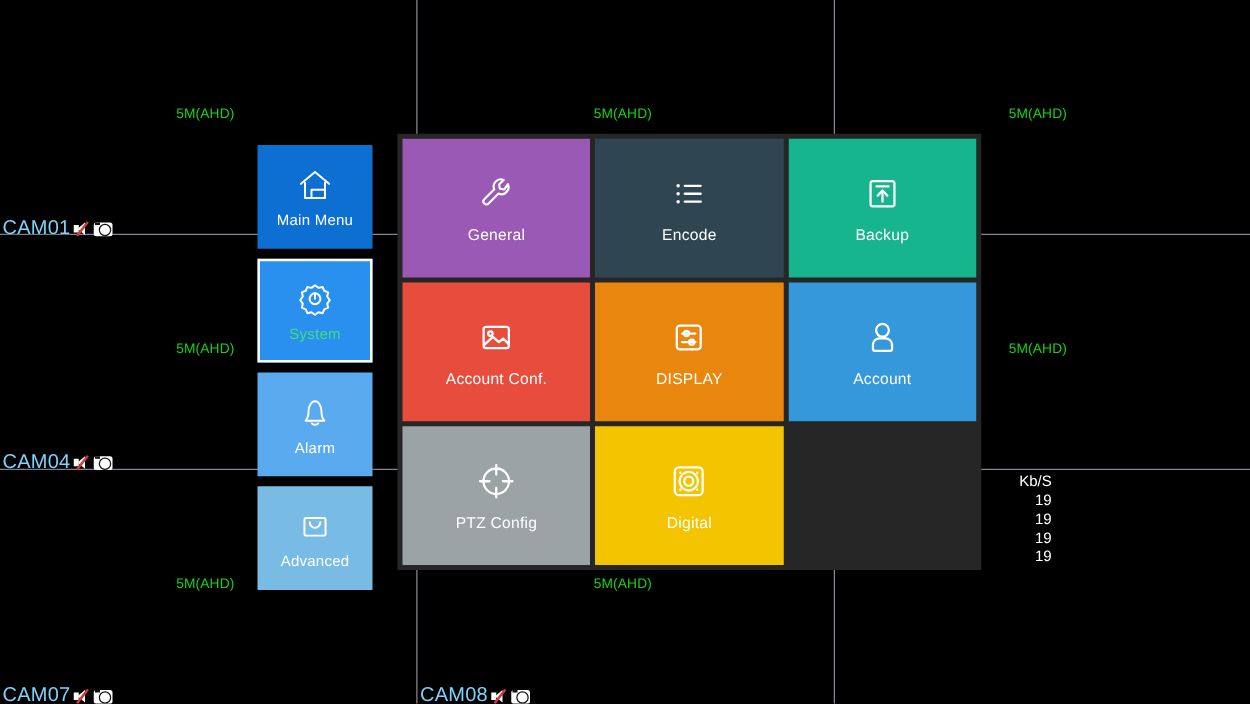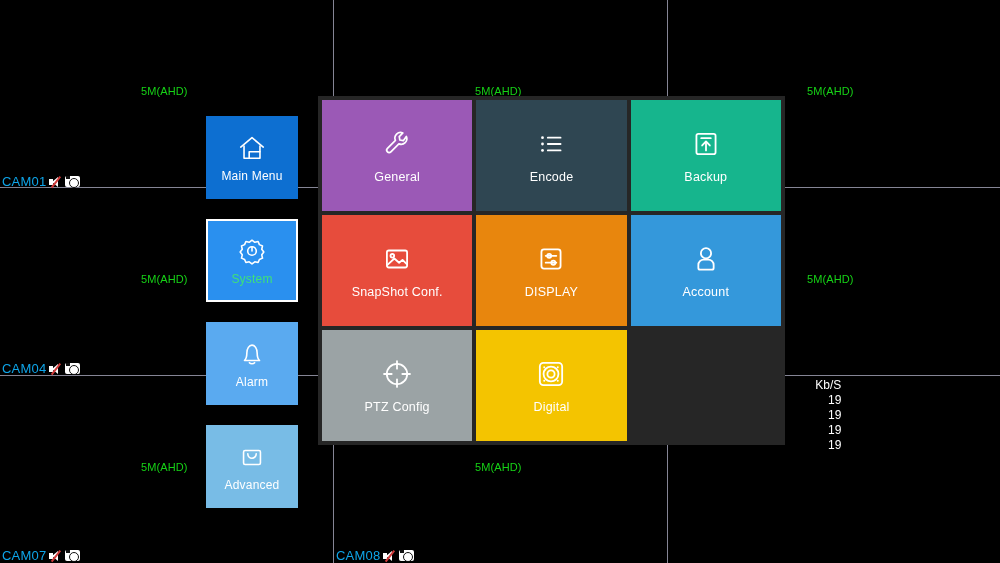--- a/index.html
+++ b/index.html
@@ -18,21 +18,21 @@
   .hdiv{ position:absolute; left:0; right:0; height:1px; background:#b9b9cf; opacity:.72; }
 
   .res-label{
     position:absolute; color:#16d316; font-size:11px;
     letter-spacing:.1px; white-space:nowrap;
     text-shadow:0 0 2px #000;
   }
 
   .cam-label{
     position:absolute; display:flex; align-items:center; gap:3px;
-    font-size:13px; color:#0ea5e9; white-space:nowrap;
+    font-size:16px; color:#7dd3fc; white-space:nowrap;
     text-shadow:0 0 3px #000;
   }
   .cam-label .cam-name{ letter-spacing:.2px; }
 
   
   .ico-speaker{
     position:relative; width:13px; height:12px; display:inline-block;
   }
   .ico-speaker::before{
     content:""; position:absolute; left:0; top:3px;
@@ -70,42 +70,42 @@
     font-size:12px; color:#ffffff; text-align:right;
     line-height:15px; text-shadow:0 0 2px #000;
   }
   #kbs-panel .kbs-title{ margin-left:4px; }
   #kbs-panel .kbs-val{ margin-left:22px; }
 
   
   #menu-column{
     position:absolute; left:206px; top:116px;
     width:92px;
-    display:flex; flex-direction:column; gap:20px;
+    display:flex; flex-direction:column; gap:8px;
     z-index:20;
   }
   .menu-item{
     width:92px; height:83px;
     display:flex; flex-direction:column;
     align-items:center; justify-content:center;
     gap:6px; cursor:pointer; position:relative;
     border:2px solid transparent;
   }
   .menu-item .mi-label{
     font-size:12px; color:#ffffff; letter-spacing:.2px;
   }
   .menu-item.selected{ border:2px solid #ffffff; }
   .menu-item.selected .mi-label{ color:#3ee07a; }
 
   .mi-icon{ width:30px; height:30px; display:block; }
   .mi-icon svg{ display:block; width:100%; height:100%; }
 
   
   #tile-grid{
-    position:absolute; left:318px; top:96px;
+    position:absolute; left:318px; top:107px;
     width:467px; height:349px;
     background:#262626;
     padding:4px;
     display:grid;
     grid-template-columns:repeat(3,1fr);
     grid-template-rows:repeat(3,1fr);
     gap:4px;
     z-index:20;
   }
   .tile{
@@ -254,21 +254,21 @@
       <span class="t-label">Backup</span>
     </div>
     <div class="tile" style="background: rgb(231, 76, 60);">
       <span class="t-icon">
         <svg viewBox="0 0 32 32" fill="none" stroke="currentColor" stroke-width="1.7" stroke-linecap="round" stroke-linejoin="round">
           <rect x="6.5" y="8" width="19" height="16" rx="1.8"></rect>
           <circle cx="11.6" cy="13" r="1.7"></circle>
           <path d="M7 21.5 L13.5 15.5 L18 19.5 L21.2 16.8 L25 20.6"></path>
         </svg>
       </span>
-      <span class="t-label">SnapShot Conf.</span>
+      <span class="t-label">Account Conf.</span>
     </div>
     <div class="tile" style="background: rgb(232, 134, 13);">
       <span class="t-icon">
         <svg viewBox="0 0 32 32" fill="none" stroke="currentColor" stroke-width="1.7" stroke-linecap="round" stroke-linejoin="round">
           <rect x="7" y="7" width="18" height="18" rx="2.4"></rect>
           <path d="M11 13 H21"></path>
           <path d="M11 19.5 H21"></path>
           <circle cx="14.3" cy="13" r="1.9"></circle>
           <circle cx="18.2" cy="19.5" r="1.9"></circle>
         </svg>

